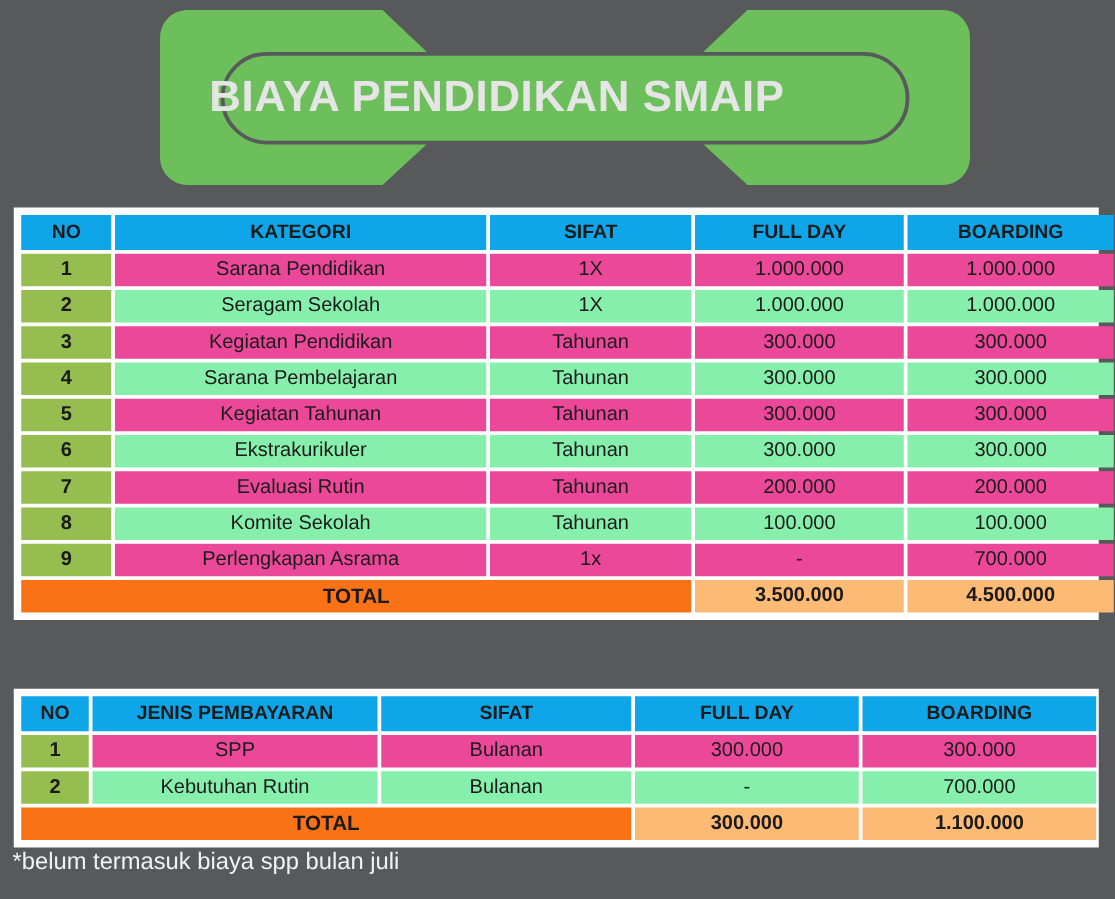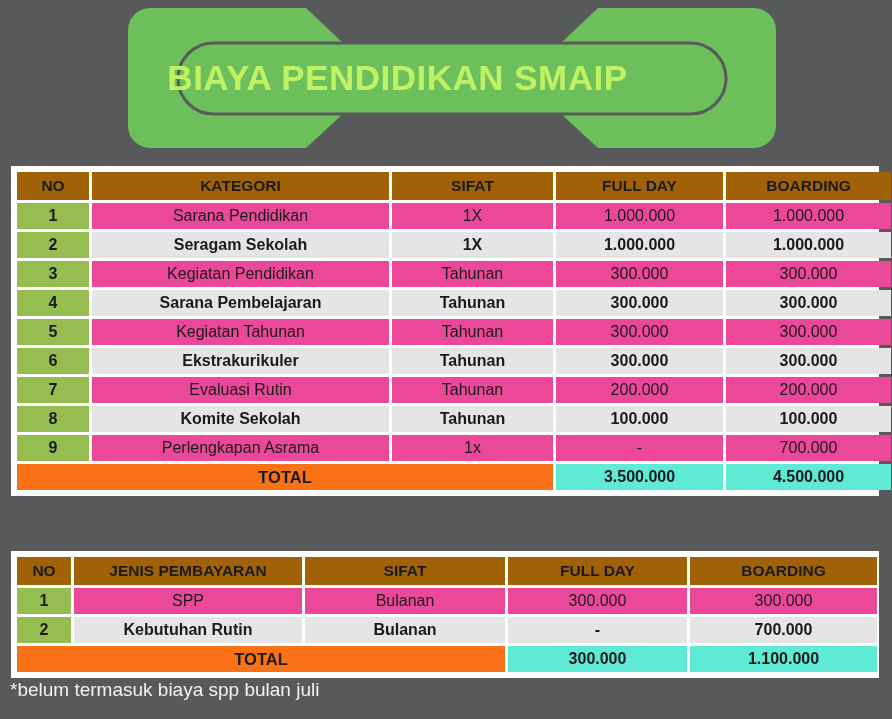--- a/index.html
+++ b/index.html
@@ -33,21 +33,21 @@
     position: absolute;
     left: 0;
     top: 0;
     width: 539px;
     height: 140px;
     display: flex;
     align-items: center;
     justify-content: center;
     font-size: 35px;
     font-weight: bold;
-    color: #bef264;
+    color: #e5e5e5;
     letter-spacing: 0.5px;
     white-space: nowrap;
     pointer-events: none;
   }
 
   
   .table-frame {
     position: absolute;
     background: #FFFFFF;
     padding: 3px;
@@ -76,42 +76,42 @@
     font-size: 16px;
     color: #1A1A1A;
     text-align: center;
     vertical-align: middle;
     height: 26px;
     line-height: 26px;
     overflow: hidden;
     white-space: nowrap;
   }
   table.cost-table th {
-    background: #a16207;
+    background: #0ea5e9;
     font-weight: bold;
     font-size: 15.5px;
     height: 28px;
     line-height: 28px;
     margin-top: 35px;
   }
   td.no-cell {
     background: #96BD4F;
     font-weight: bold;
   }
   tr.row-odd td.data-cell { background: #ec4899; }
-  tr.row-even td.data-cell { background: #e5e5e5; font-weight: bold; }
+  tr.row-even td.data-cell { background: #86efac; }
   td.name-left { text-align: left; padding-left: 10px; }
   tr.total-row td.total-label {
     background: #f97316;
     font-weight: bold;
     text-align: center;
     font-size: 16.5px;
   }
   tr.total-row td.total-val {
-    background: #5eead4;
+    background: #fdba74;
     font-weight: bold;
     font-size: 16px;
   }
 
   
   #table-one col.c-no      { width: 72px; }
   #table-one col.c-name    { width: 297px; }
   #table-one col.c-sifat   { width: 161px; }
   #table-one col.c-full    { width: 167px; }
   #table-one col.c-board   { width: 165px; }

